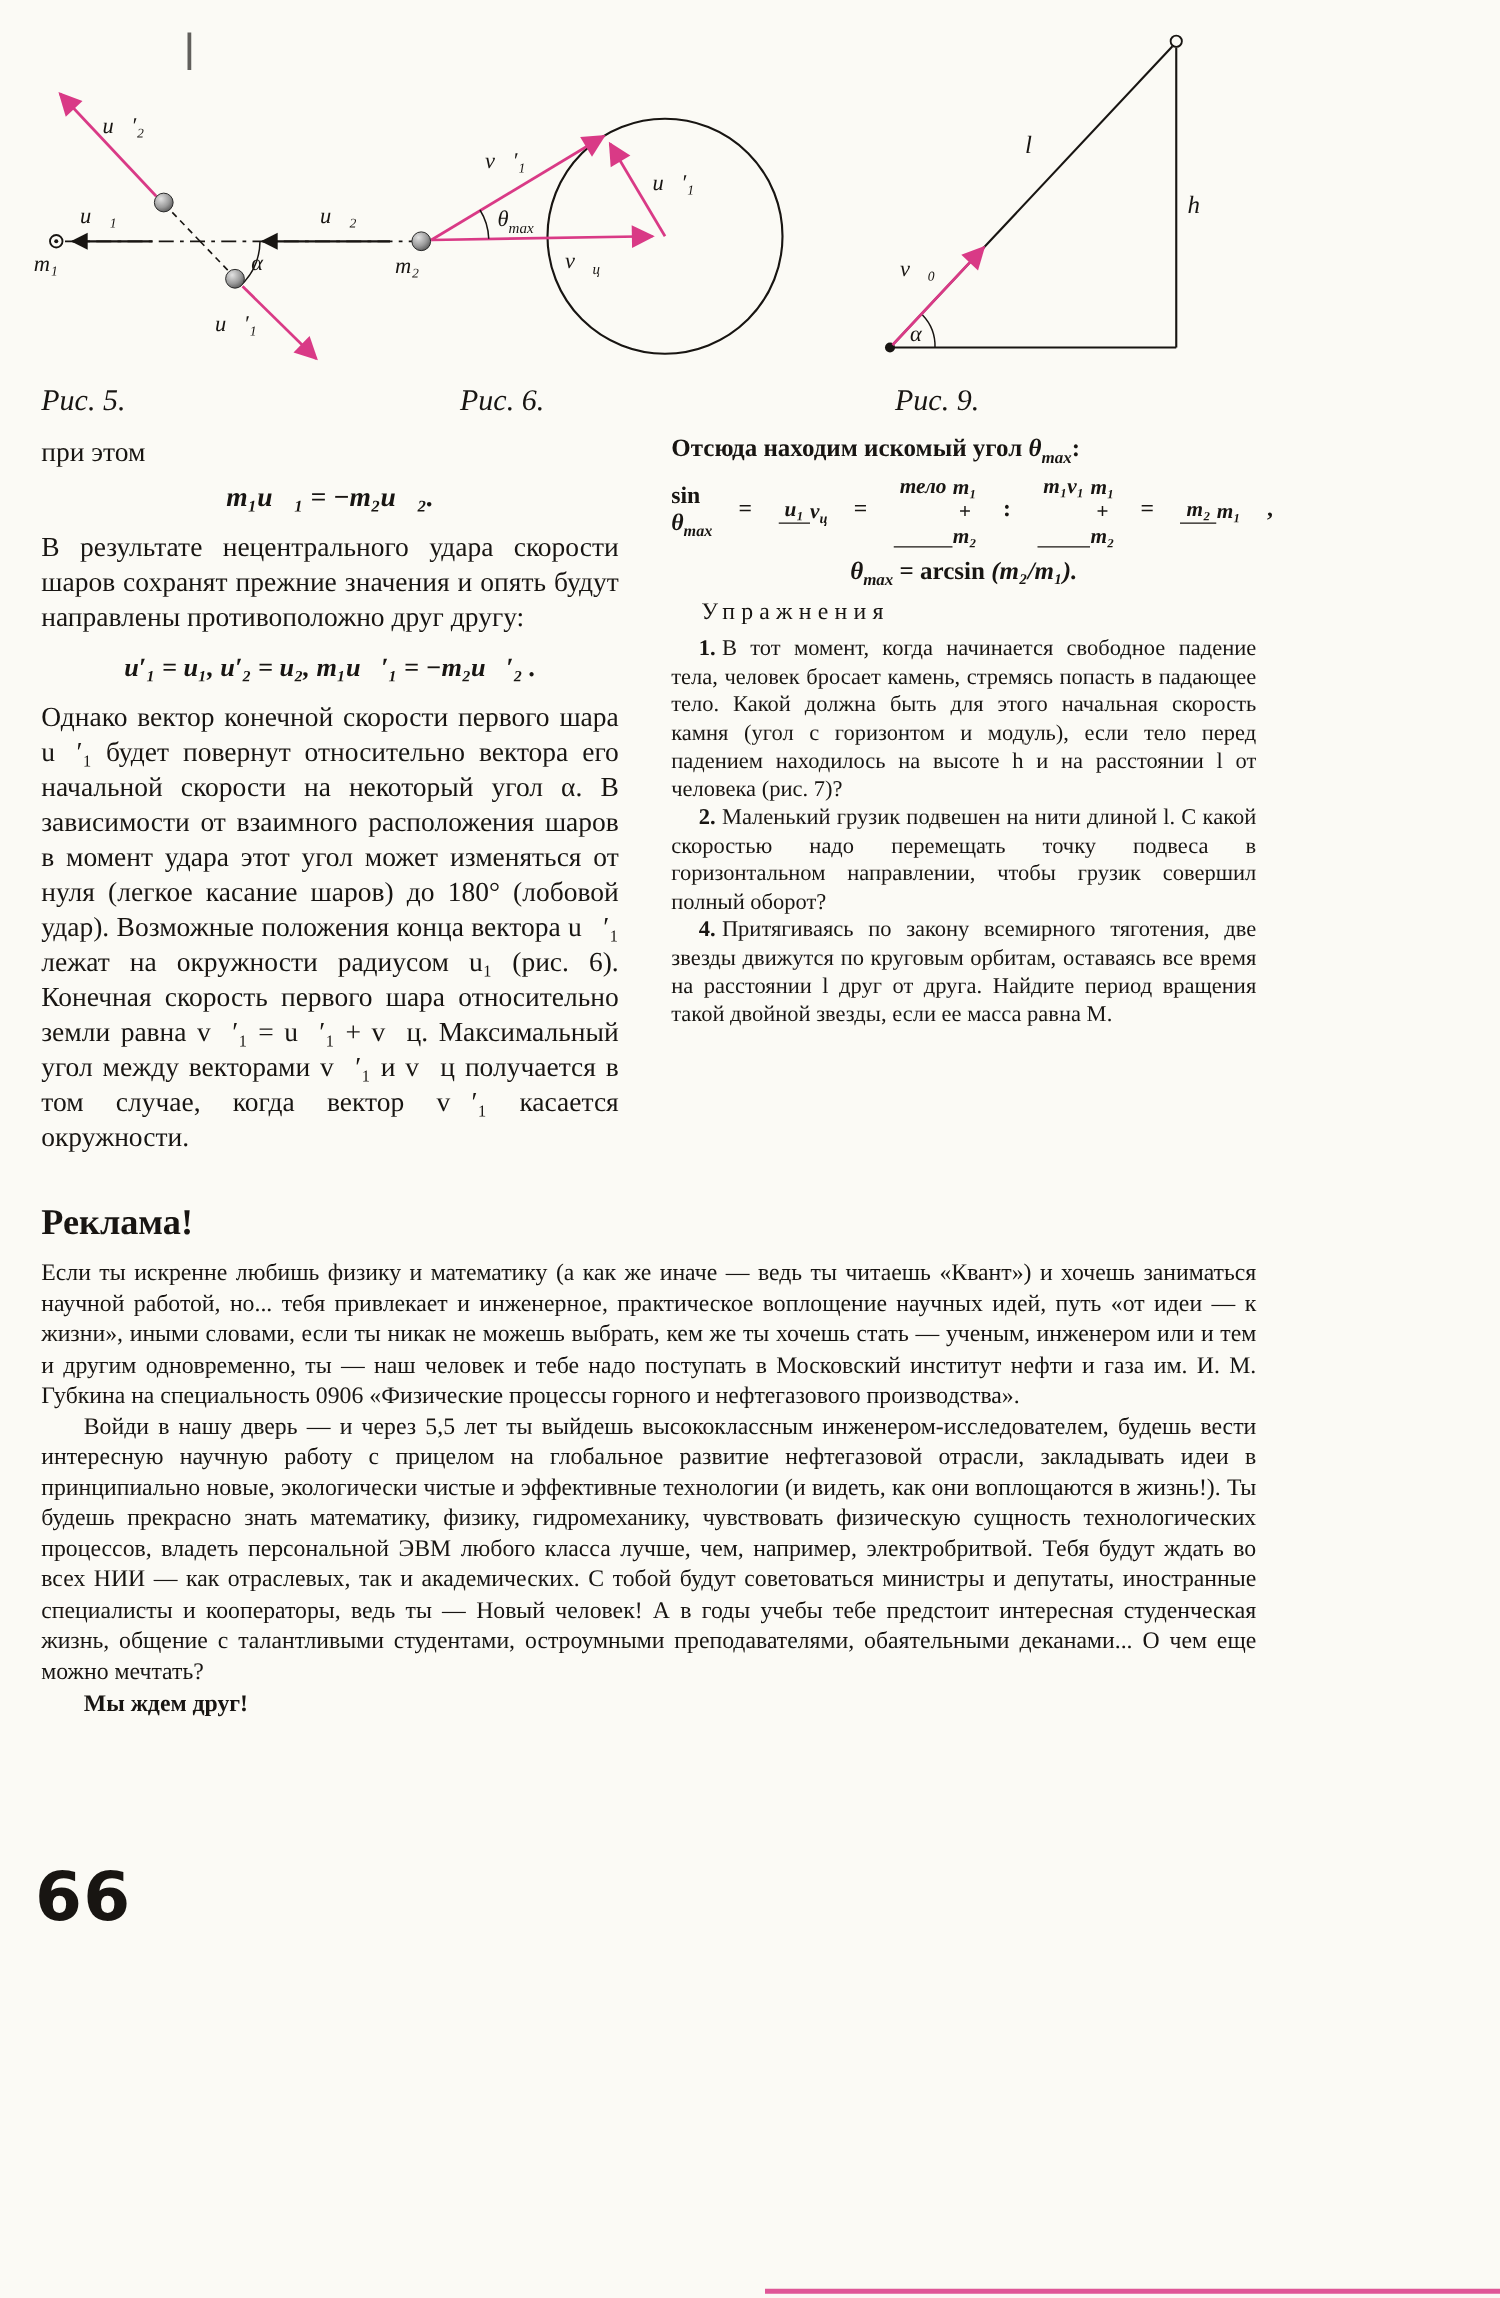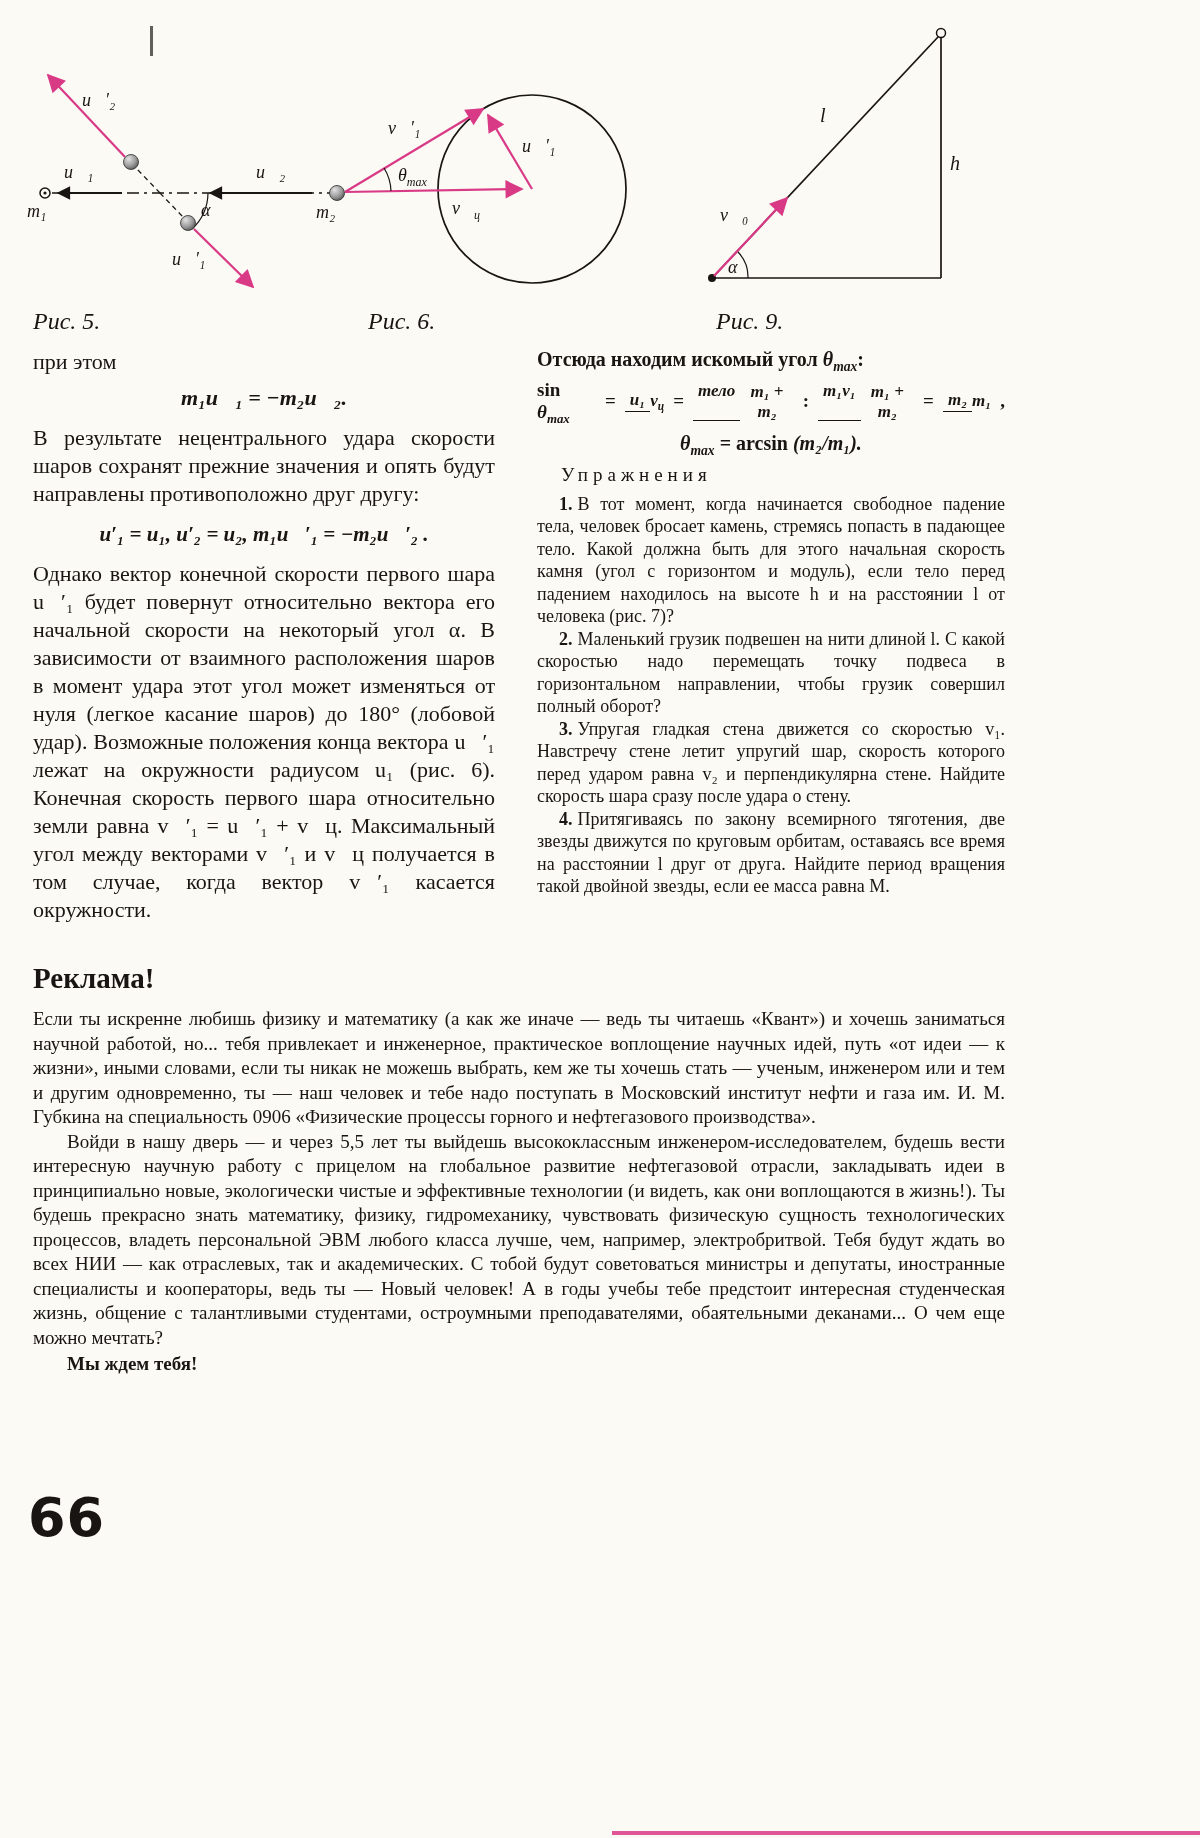--- a/index.html
+++ b/index.html
@@ -37,21 +37,21 @@
   .col-right { width:468px; font-size:18px; line-height:22.5px; text-align:justify; }
   .col-left p, .col-right p { margin:0; }
   .lead-in { margin:0 0 4px 0 !important; }
   .formula { text-align:center; font-style:italic; font-weight:bold; }
   .momentum { font-size:22px; margin:8px 0 12px; }
   .speeds   { font-size:21px; margin:12px 0 12px; }
   .lead-bold { font-weight:bold; font-size:20px; margin:0 0 8px 0 !important; text-align:left !important; }
   .vr { font-style:italic; font-weight:bold; }
   .fn { font-style:normal; font-weight:bold; }
   sub { font-size:68%; line-height:0; }
-  .frac-formula { display:flex; justify-content:flex-start; align-items:center; gap:9px;
+  .frac-formula { display:flex; justify-content:flex-start; align-items:center; gap:21px;
                   font-size:19px; font-weight:bold; font-style:italic; margin:4px 0 8px; }
   .frac { display:inline-flex; flex-direction:row; text-align:center; font-size:17px; line-height:1.15; }
   .frac .num { border-bottom:1.6px solid currentColor; padding:0 5px 1px; }
   .frac .den { padding-top:1px; }
   .arcsin { font-size:20px; margin:0 0 10px; font-style:normal; }
   .ex-title { letter-spacing:5px; text-indent:24px; font-size:19px; margin:10px 0 6px; }
   .exercise { text-indent:22px; }
   .ex-num { margin-right:5px; }
 
   
@@ -183,28 +183,27 @@
         </span>
         <span class="fn"> ,</span>
       </div>
 
       <div class="formula arcsin"><span class="vr"><span>θ</span><sub>max</sub></span><span class="fn"> = </span><span class="fn">arcsin</span><span class="vr"> (m₂/m₁).</span></div>
 
       <div class="ex-title">Упражнения</div>
 
       <p class="exercise"><b class="ex-num">1.</b><span>В тот момент, когда начинается свободное падение тела, человек бросает камень, стремясь попасть в падающее тело. Какой должна быть для этого начальная скорость камня (угол с горизонтом и модуль), если тело перед падением находилось на высоте h и на расстоянии l от человека (рис. 7)?</span></p>
       <p class="exercise"><b class="ex-num">2.</b><span>Маленький грузик подвешен на нити длиной l. С какой скоростью надо перемещать точку подвеса в горизонтальном направлении, чтобы грузик совершил полный оборот?</span></p>
-      <p class="exercise"><b class="ex-num">3.</b><span>Упругая гладкая стена движется со скоростью v₁. Навстречу стене летит упругий шар, скорость которого перед ударом равна v₂ и перпендикулярна стене. Найдите скорость шара сразу после удара о стену.</span></p>
       <p class="exercise"><b class="ex-num">4.</b><span>Притягиваясь по закону всемирного тяготения, две звезды движутся по круговым орбитам, оставаясь все время на расстоянии l друг от друга. Найдите период вращения такой двойной звезды, если ее масса равна M.</span></p>
     </div>
   </div>
 
   <div class="ad">
     <h2 class="ad-title">Реклама!</h2>
     <p class="ad-text">Если ты искренне любишь физику и математику (а как же иначе — ведь ты читаешь «Квант») и хочешь заниматься научной работой, но... тебя привлекает и инженерное, практическое воплощение научных идей, путь «от идеи — к жизни», иными словами, если ты никак не можешь выбрать, кем же ты хочешь стать — ученым, инженером или и тем и другим одновременно, ты — наш человек и тебе надо поступать в Московский институт нефти и газа им. И. М. Губкина на специальность 0906 «Физические процессы горного и нефтегазового производства».</p>
     <p class="ad-text indent">Войди в нашу дверь — и через 5,5 лет ты выйдешь высококлассным инженером-исследователем, будешь вести интересную научную работу с прицелом на глобальное развитие нефтегазовой отрасли, закладывать идеи в принципиально новые, экологически чистые и эффективные технологии (и видеть, как они воплощаются в жизнь!). Ты будешь прекрасно знать математику, физику, гидромеханику, чувствовать физическую сущность технологических процессов, владеть персональной ЭВМ любого класса лучше, чем, например, электробритвой. Тебя будут ждать во всех НИИ — как отраслевых, так и академических. С тобой будут советоваться министры и депутаты, иностранные специалисты и кооператоры, ведь ты — Новый человек! А в годы учебы тебе предстоит интересная студенческая жизнь, общение с талантливыми студентами, остроумными преподавателями, обаятельными деканами... О чем еще можно мечтать?</p>
-    <p class="ad-closing">Мы ждем тебя!</p>
+    <p class="ad-closing">Мы ждем друг!</p>
   </div>
 
   <div class="page-number">66</div>
 
   <div class="artifact-bottom"></div>
 </div>
 
 </body></html>

